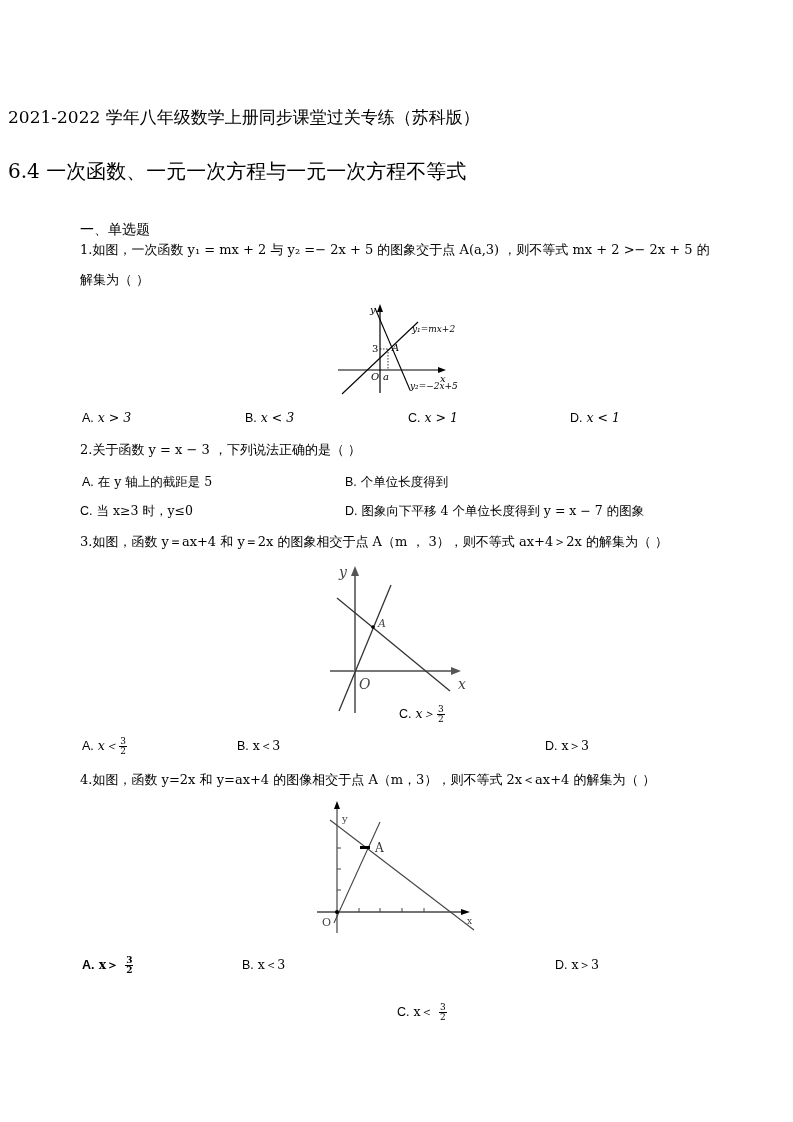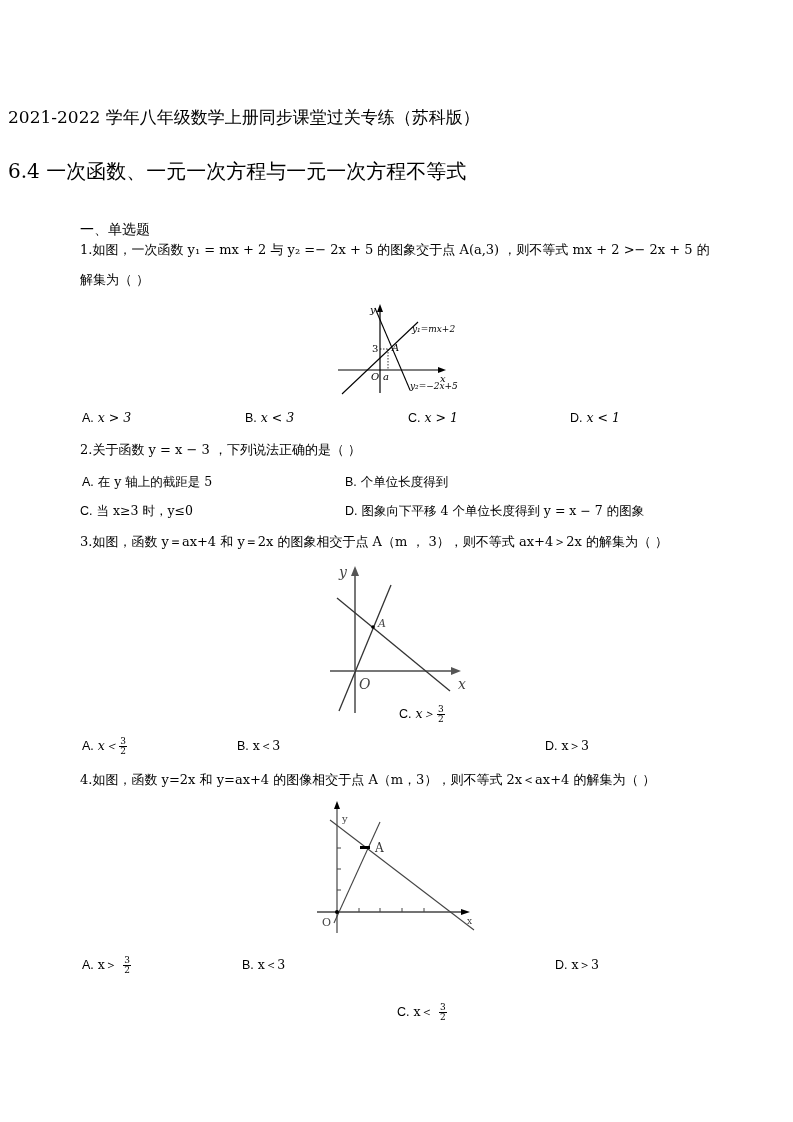--- a/index.html
+++ b/index.html
@@ -112,16 +112,16 @@
   <line x1="22" y1="125" x2="68" y2="24" stroke="#444" stroke-width="1.1"></line>
   <line x1="18" y1="22" x2="162" y2="132" stroke="#444" stroke-width="1.1"></line>
   <rect x="48" y="48" width="10" height="3" fill="#000"></rect>
   <circle cx="25" cy="114" r="2" fill="#000"></circle>
   <text x="30" y="24" font-size="10" fill="#444">y</text>
   <text x="155" y="126" font-size="9" fill="#444">x</text>
   <text x="10" y="128" font-size="11" fill="#444">O</text>
   <text x="63" y="54" font-size="12" fill="#333">A</text>
 </svg>
 
-<div class="abs q opt" style="top:955px; left:82px;"><span class="lbl">A.</span> <span>x＞ </span><span class="frac"><span class="num">3</span><span>2</span></span></div>
+<div class="abs q opt" style="top:955px; left:82px;font-weight:bold;"><span class="lbl">A.</span> <span>x＞ </span><span class="frac"><span class="num">3</span><span>2</span></span></div>
 <div class="abs q opt" style="top:955px; left:242px;"><span class="lbl">B.</span> <span>x＜3</span></div>
 <div class="abs q opt" style="top:955px; left:397px;margin-top:47px;"><span class="lbl">C.</span> <span>x＜ </span><span class="frac"><span class="num">3</span><span>2</span></span></div>
 <div class="abs q opt" style="top:955px; left:555px;"><span class="lbl">D.</span> <span>x＞3</span></div>
 
 </body></html>

